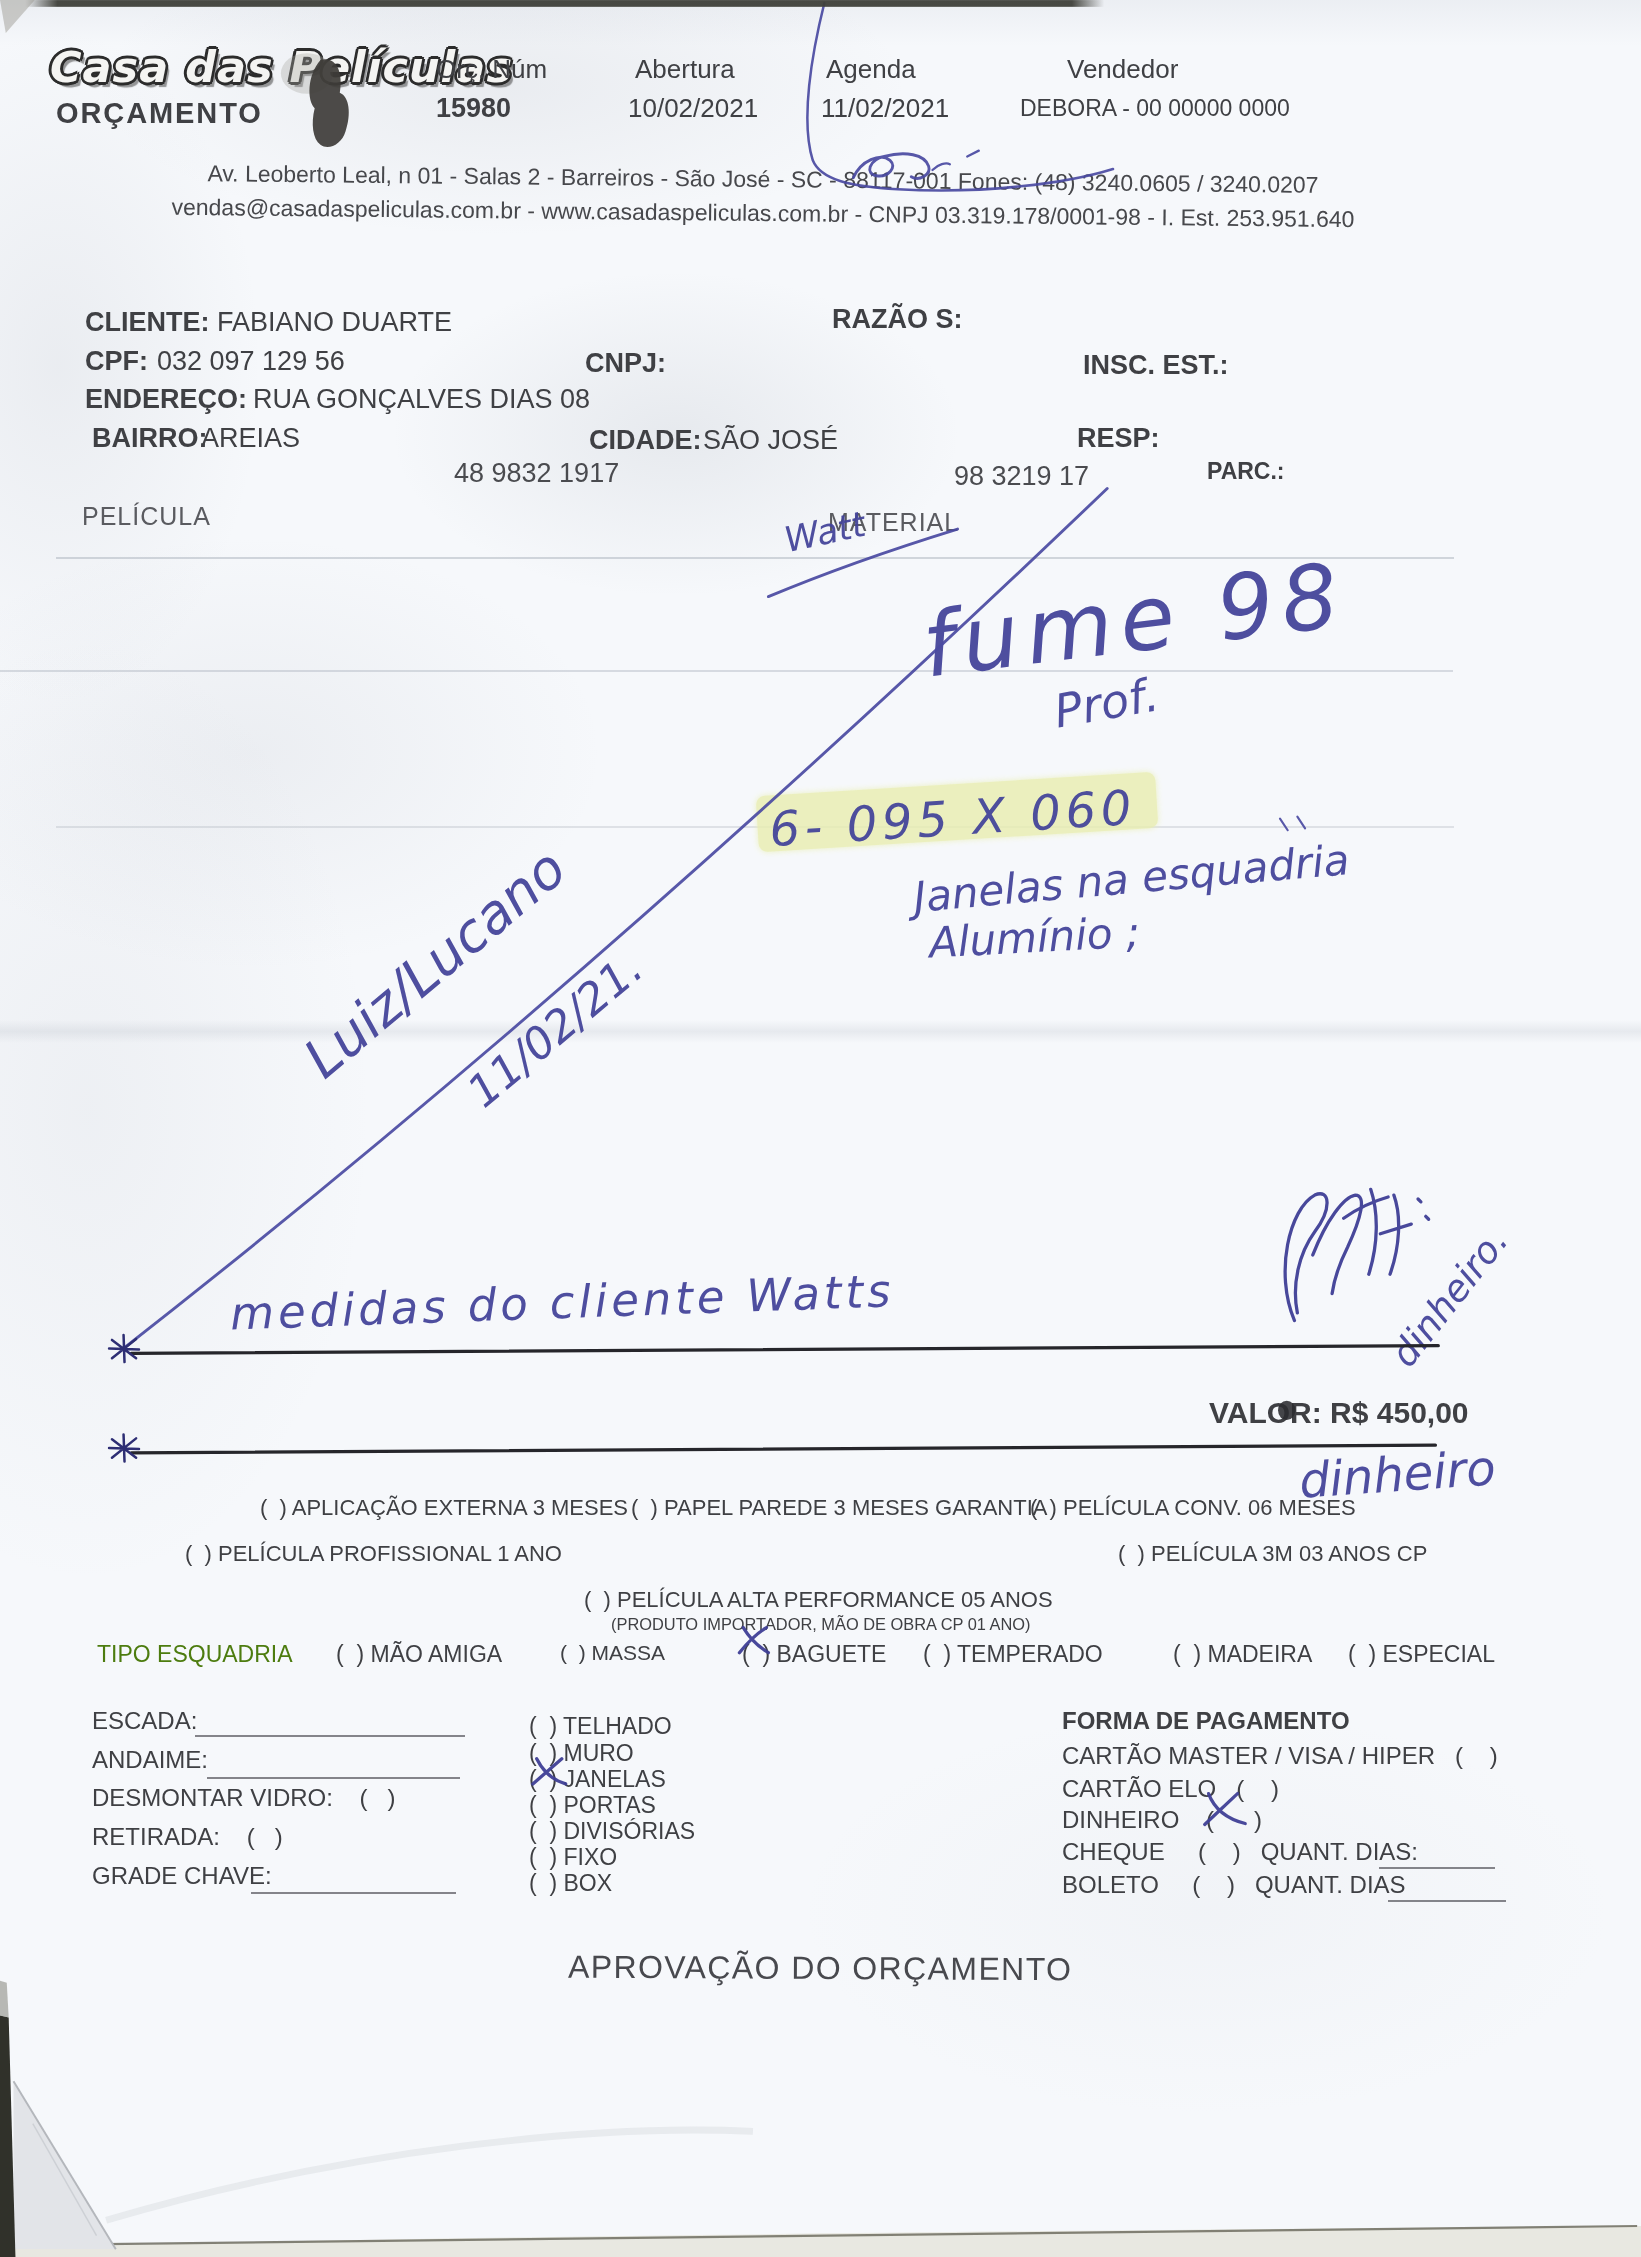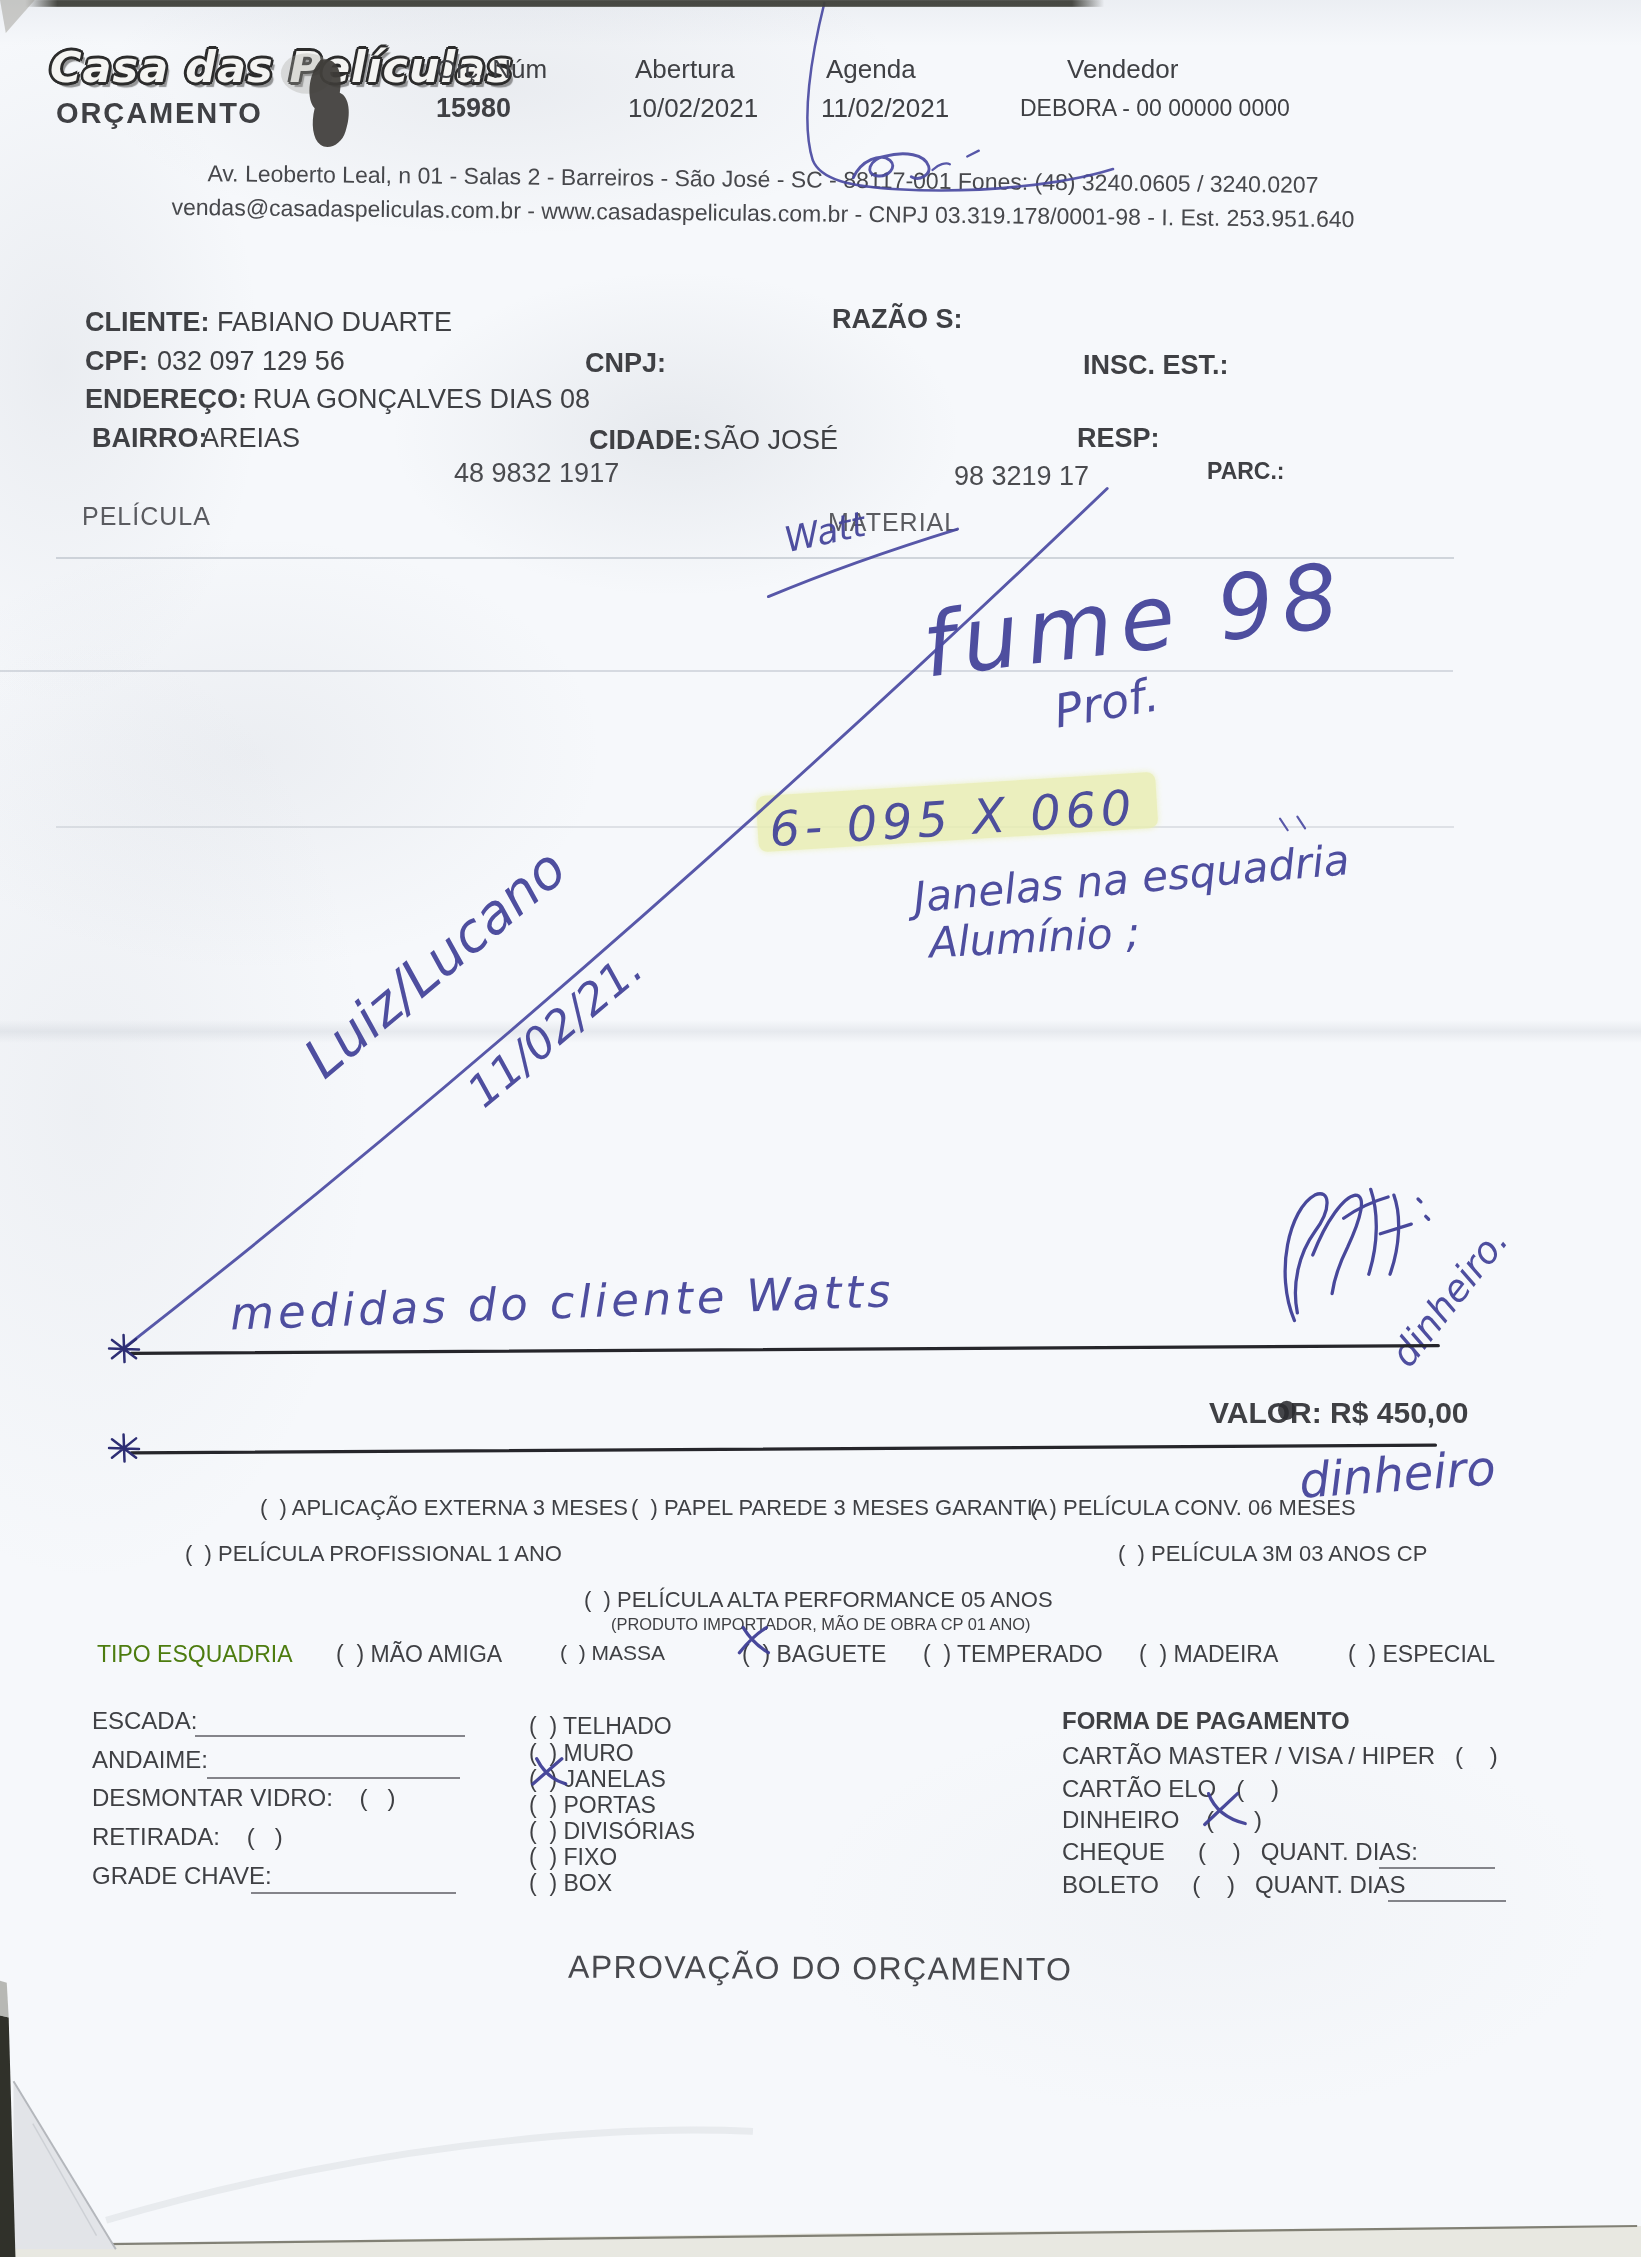--- a/index.html
+++ b/index.html
@@ -106,21 +106,21 @@
   <div class="abs print t" style="left:185px;top:1541px;font-size:22px;">(  ) PELÍCULA PROFISSIONAL 1 ANO</div>
   <div class="abs print t" style="left:1118px;top:1541px;font-size:22px;">(  ) PELÍCULA 3M 03 ANOS CP</div>
   <div class="abs print t" style="left:584px;top:1587px;font-size:22px;">(  ) PELÍCULA ALTA PERFORMANCE 05 ANOS</div>
   <div class="abs print t" style="left:611px;top:1615px;font-size:16.4px;">(PRODUTO IMPORTADOR, MÃO DE OBRA CP 01 ANO)</div>
 
   <div class="abs print t" style="left:97px;top:1641px;font-size:23px;color:#4d7c0f;">TIPO ESQUADRIA</div>
   <div class="abs print t" style="left:336px;top:1641px;font-size:23px;">(  ) MÃO AMIGA</div>
   <div class="abs print t" style="left:560px;top:1641px;font-size:21px;">(  ) MASSA</div>
   <div class="abs print t" style="left:742px;top:1641px;font-size:23px;">(  ) BAGUETE</div>
   <div class="abs print t" style="left:923px;top:1641px;font-size:23px;">(  ) TEMPERADO</div>
-  <div class="abs print t" style="left:1139px;top:1641px;font-size:23px;">(  ) MADEIRA</div>
+  <div class="abs print t" style="left:1173px;top:1641px;font-size:23px;">(  ) MADEIRA</div>
   <div class="abs print t" style="left:1348px;top:1641px;font-size:23px;">(  ) ESPECIAL</div>
 
   <div class="abs print t" style="left:92px;top:1707px;font-size:24px;">ESCADA:</div>
   <div class="uline" style="left:195px;top:1735px;width:270px;"></div>
   <div class="abs print t" style="left:92px;top:1746px;font-size:24px;">ANDAIME:</div>
   <div class="uline" style="left:207px;top:1777px;width:253px;"></div>
   <div class="abs print t" style="left:92px;top:1784px;font-size:24px;">DESMONTAR VIDRO:    (   )</div>
   <div class="abs print t" style="left:92px;top:1823px;font-size:24px;">RETIRADA:    (   )</div>
   <div class="abs print t" style="left:92px;top:1862px;font-size:24px;">GRADE CHAVE:</div>
   <div class="uline" style="left:251px;top:1892px;width:205px;"></div>

